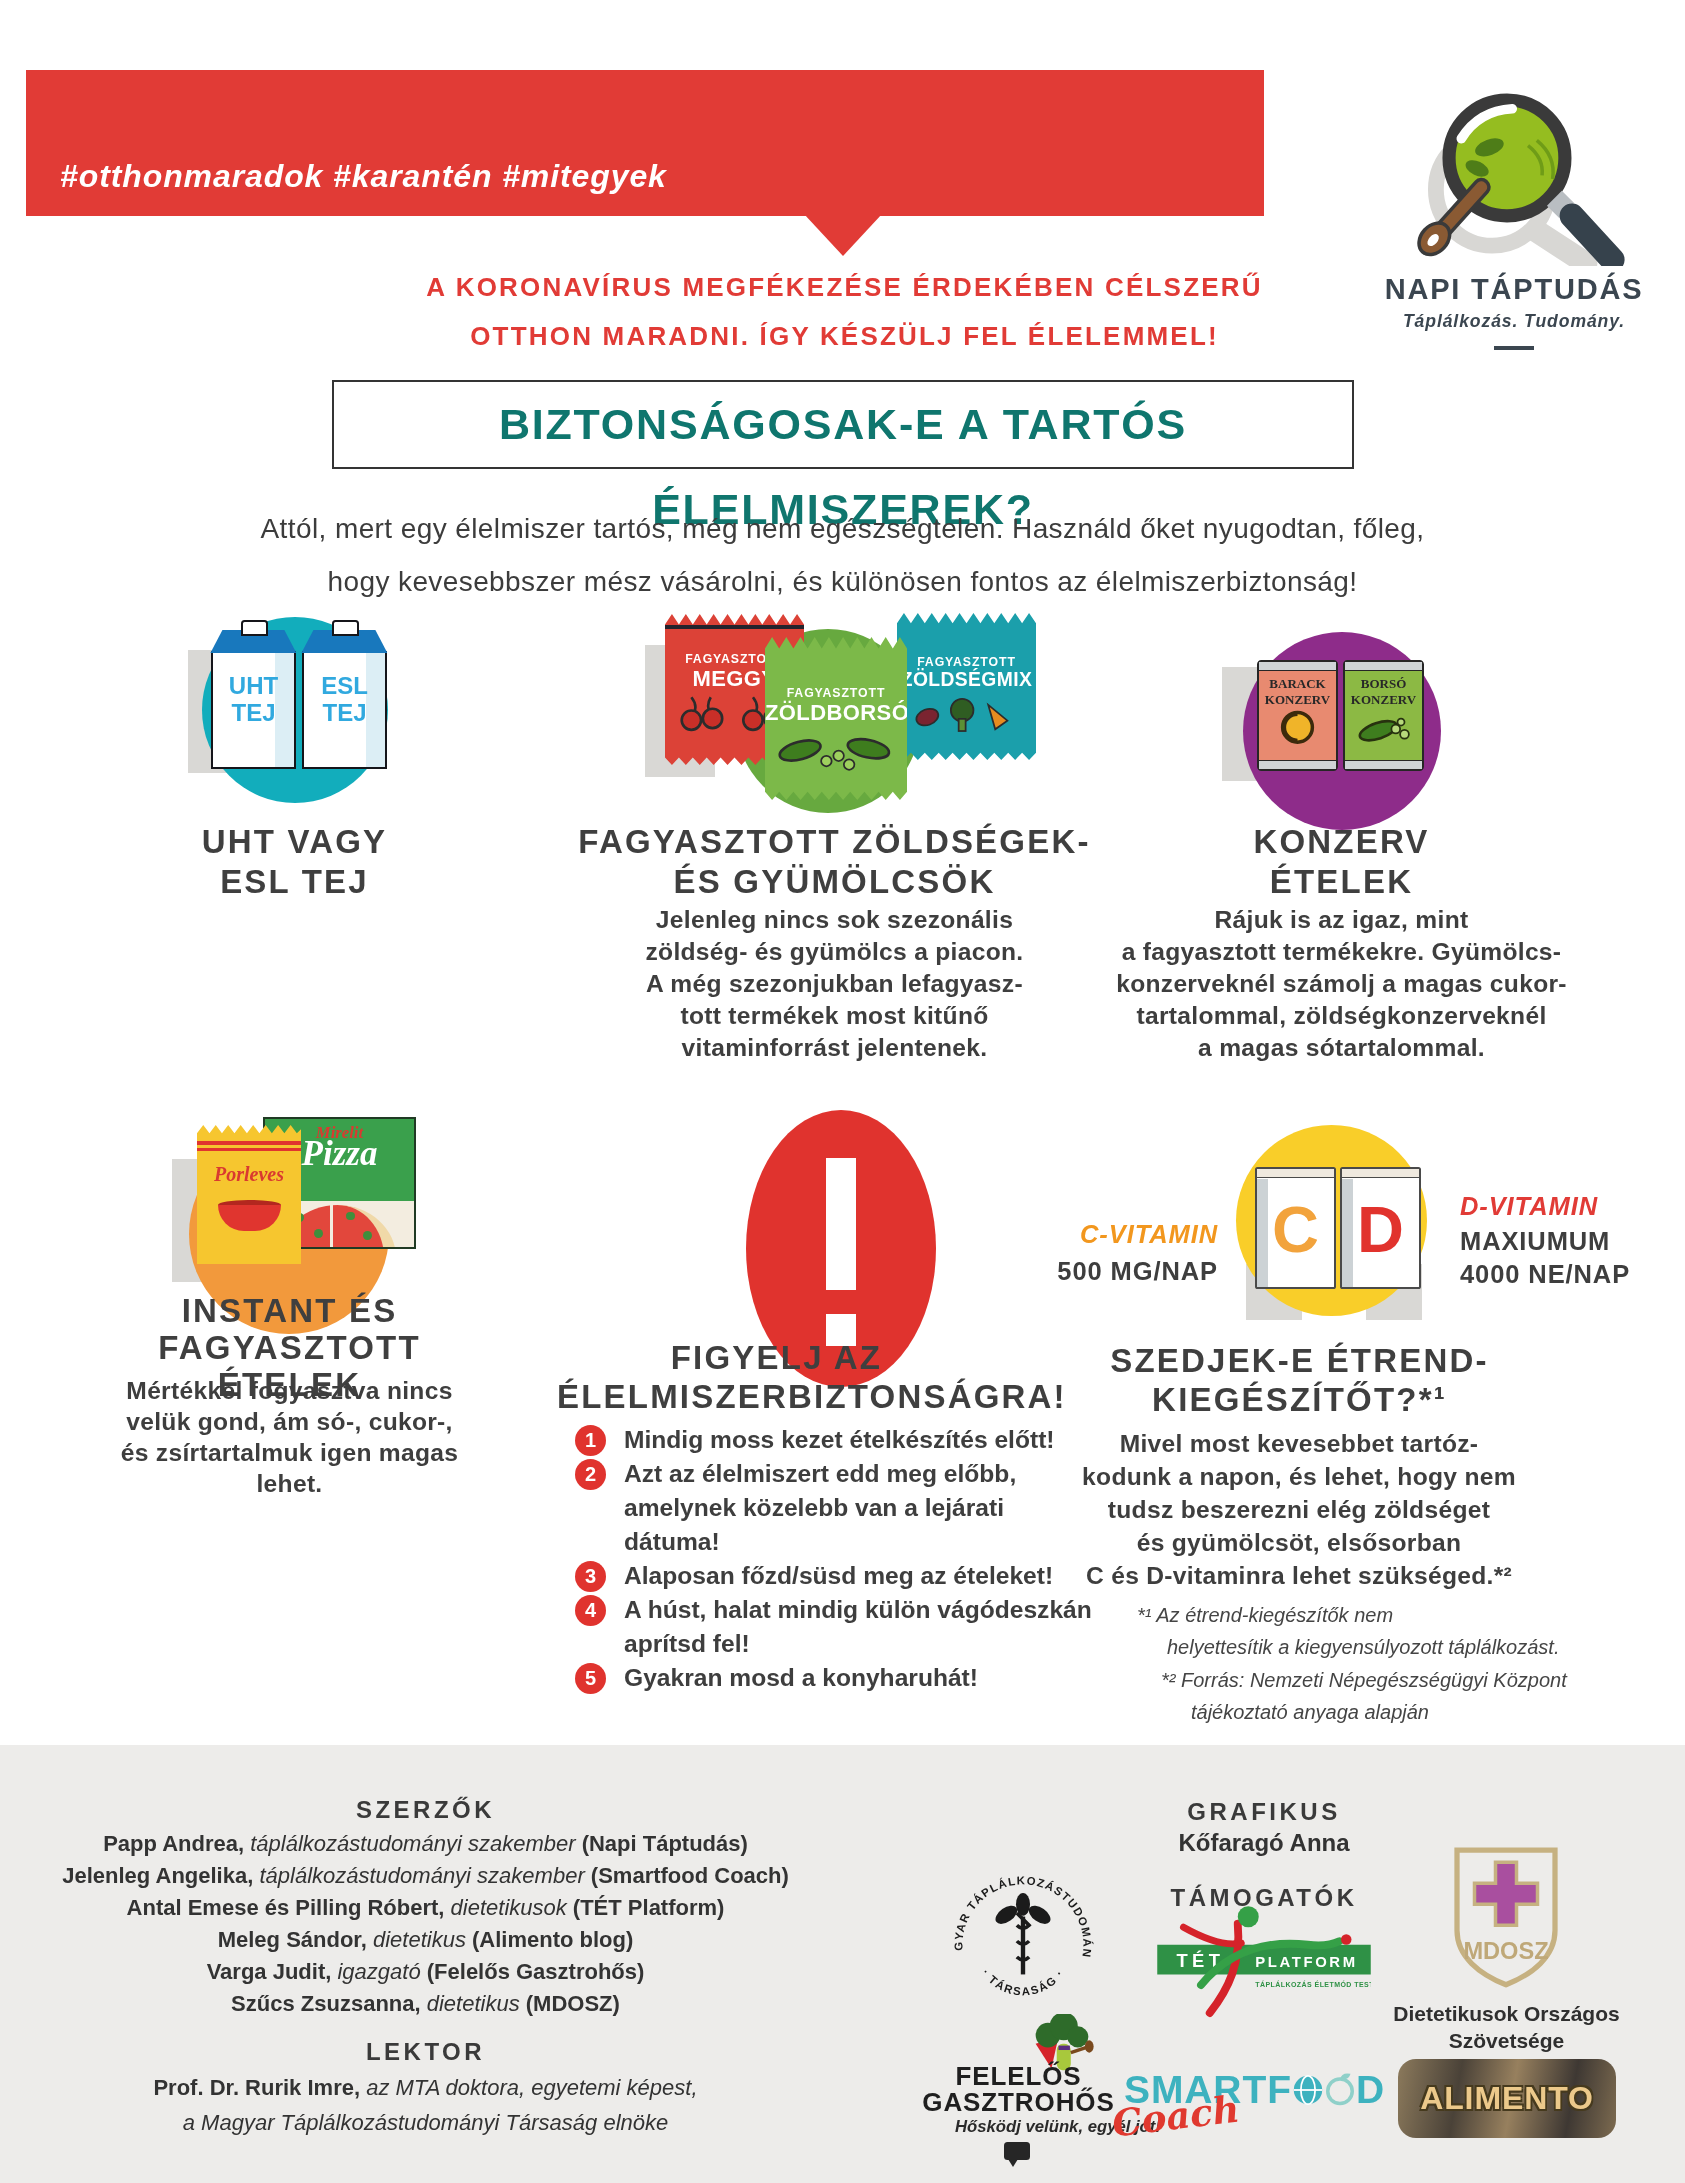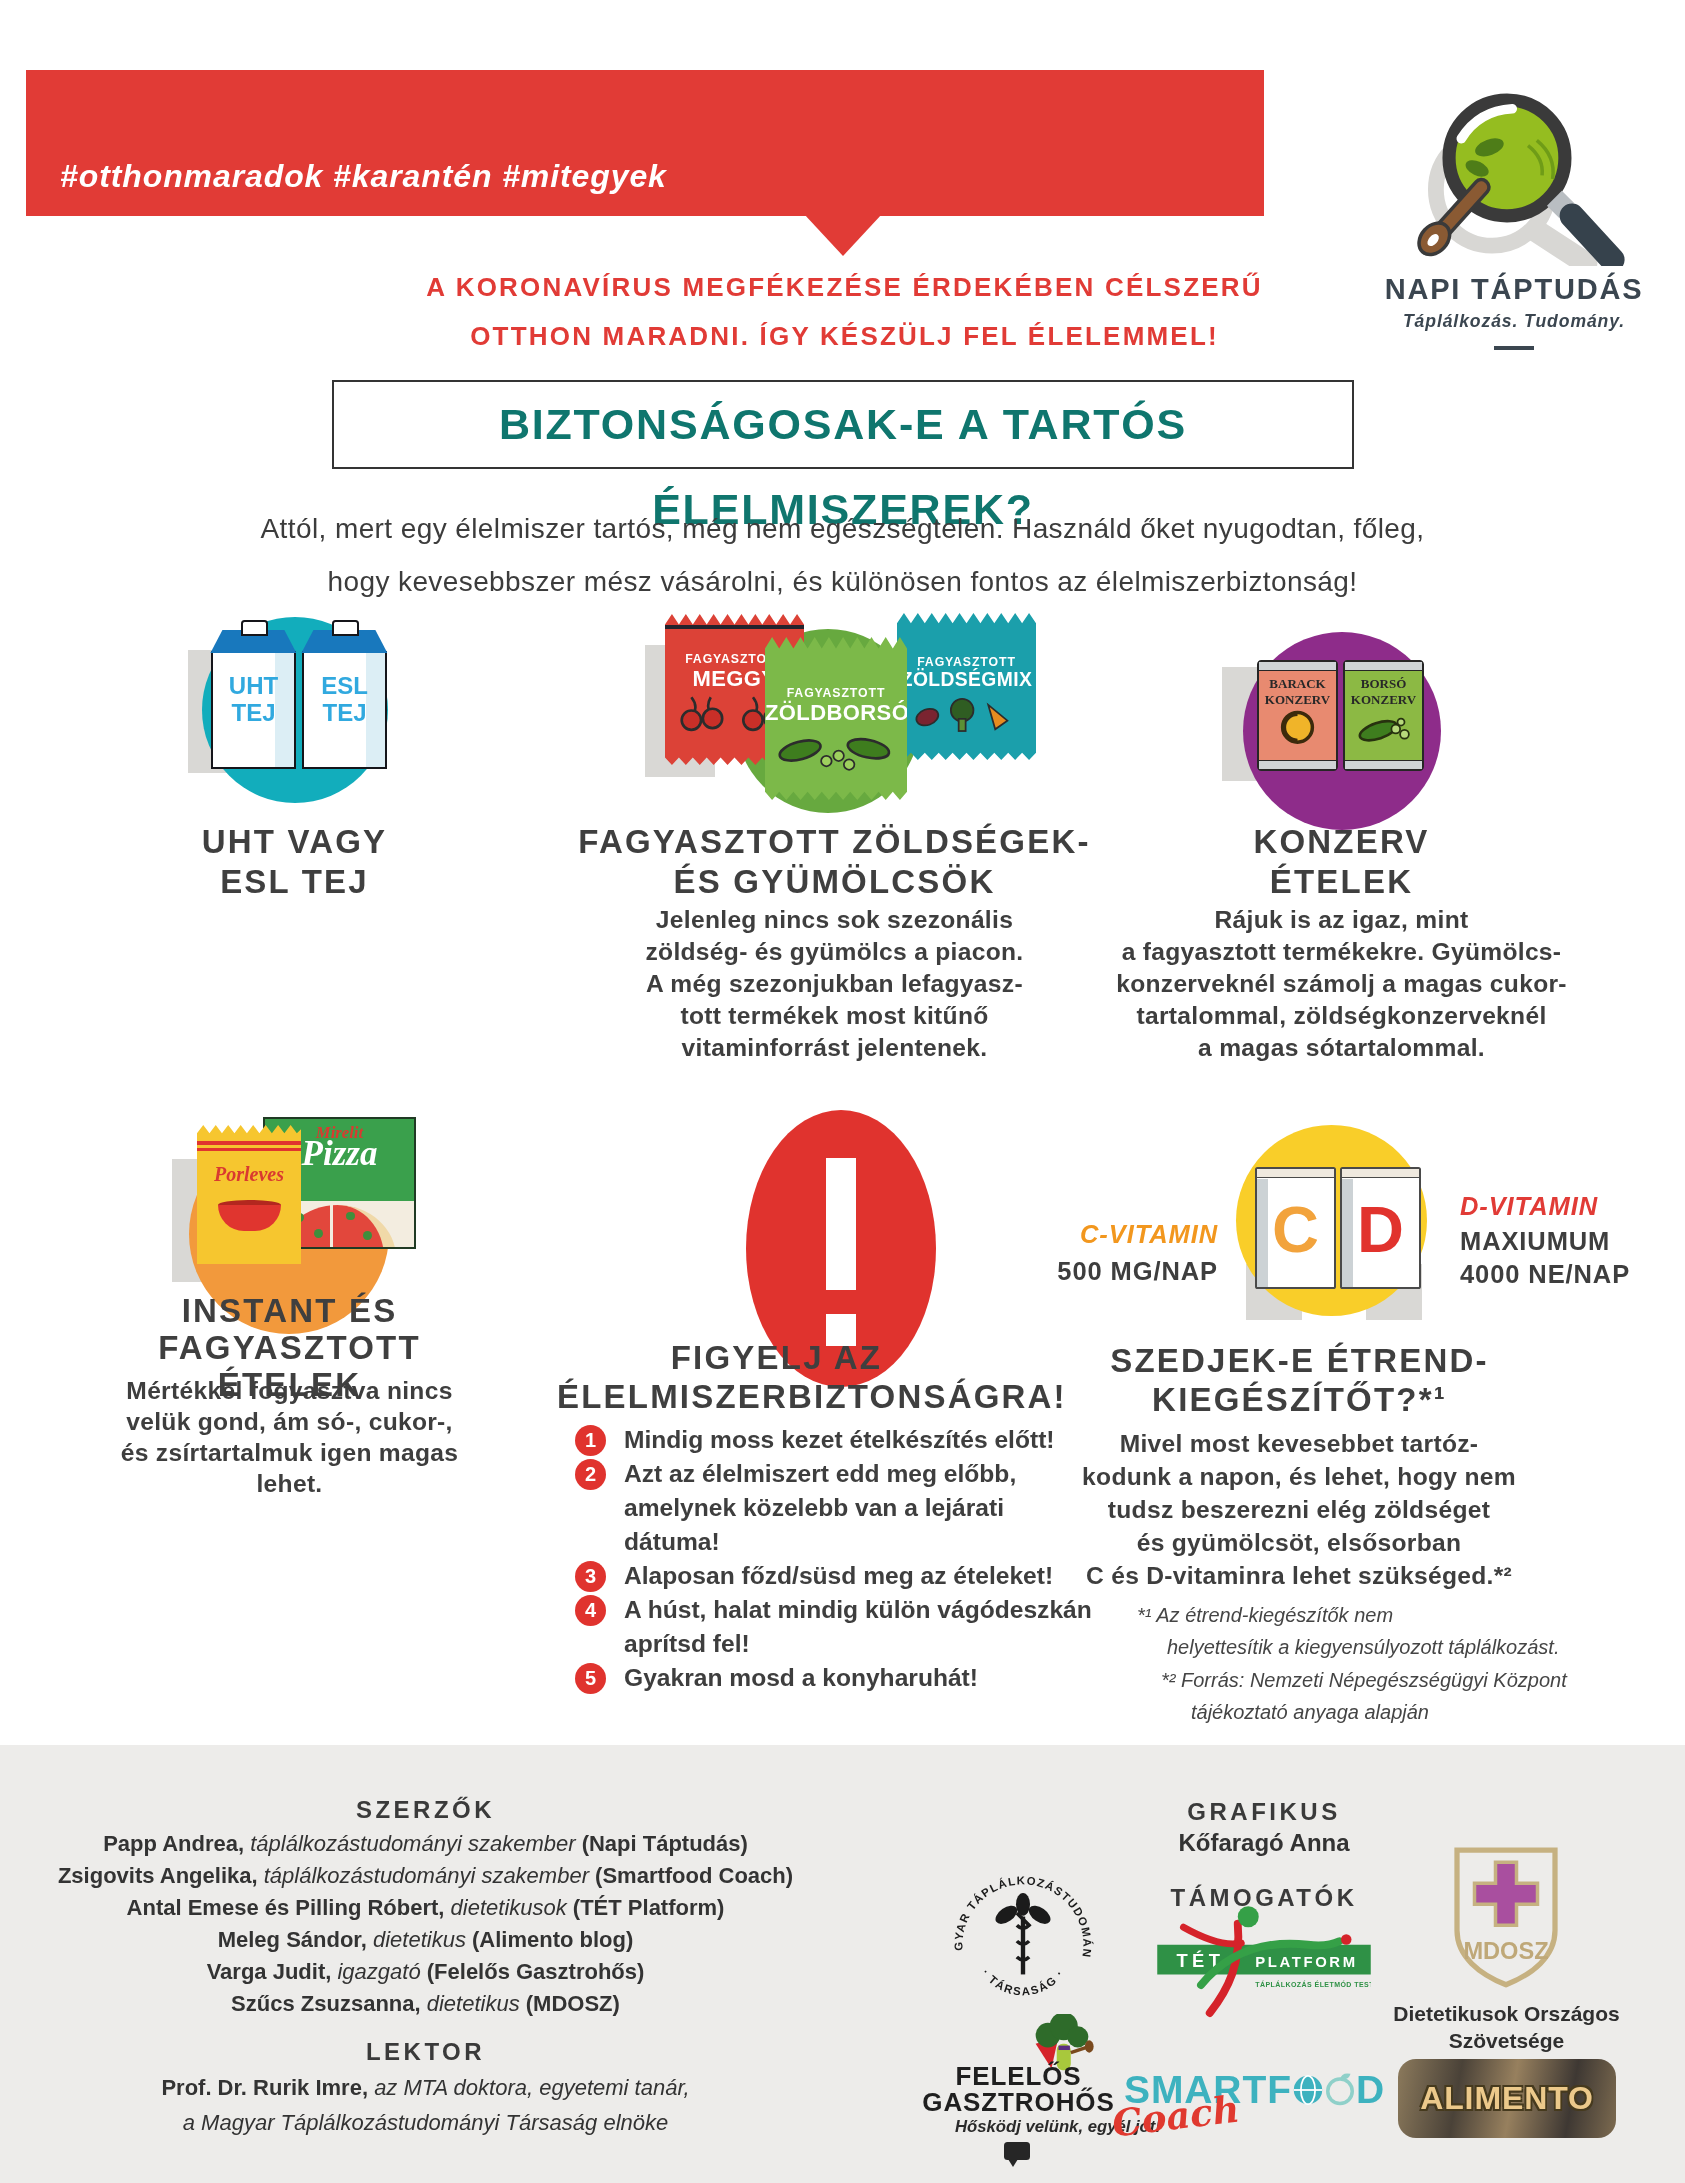--- a/index.html
+++ b/index.html
@@ -304,29 +304,29 @@
   <div class="abs footnote" style="left:1137px;top:1599px;width:439px;">*¹ Az étrend-kiegészítők nem
 helyettesítik a kiegyensúlyozott táplálkozást.</div>
   <div class="abs footnote" style="left:1137px;top:1664px;width:439px;margin-left:24px;">*² Forrás: Nemzeti Népegészségügyi Központ
 tájékoztató anyaga alapján</div>
 
   <div class="abs footer-bg" style="left:0;top:1745px;width:1685px;height:439px;"></div>
 
   <div class="abs f-head ctr" style="left:48px;top:1796px;width:755px;">SZERZŐK</div>
   <div class="abs ctr" style="left:26px;top:1828px;width:799px;">
     <div class="author"><span class="nm">Papp Andrea,</span><span class="rl"> táplálkozástudományi szakember </span><span class="og">(Napi Táptudás)</span></div>
-    <div class="author"><span class="nm">Zsigovits Angelika,</span><span class="rl"> táplálkozástudományi szakember </span><span class="og">(Smartfood Coach)</span></div>
+    <div class="author"><span class="nm">Jelenleg Angelika,</span><span class="rl"> táplálkozástudományi szakember </span><span class="og">(Smartfood Coach)</span></div>
     <div class="author"><span class="nm">Antal Emese és Pilling Róbert,</span><span class="rl"> dietetikusok </span><span class="og">(TÉT Platform)</span></div>
     <div class="author"><span class="nm">Meleg Sándor,</span><span class="rl"> dietetikus </span><span class="og">(Alimento blog)</span></div>
     <div class="author"><span class="nm">Varga Judit,</span><span class="rl"> igazgató </span><span class="og">(Felelős Gasztrohős)</span></div>
     <div class="author"><span class="nm">Szűcs Zsuzsanna,</span><span class="rl"> dietetikus </span><span class="og">(MDOSZ)</span></div>
   </div>
   <div class="abs f-head ctr" style="left:48px;top:2038px;width:755px;">LEKTOR</div>
   <div class="abs ctr" style="left:26px;top:2070px;width:799px;">
-    <div class="lektor-line"><span class="nm">Prof. Dr. Rurik Imre,</span><span class="rl"> az MTA doktora, egyetemi tanár,</span></div>
+    <div class="lektor-line"><span class="nm">Prof. Dr. Rurik Imre,</span><span class="rl"> az MTA doktora, egyetemi képest,</span></div>
     <div class="lektor-line rl" style="font-style:italic;">a Magyar Táplálkozástudományi Társaság elnöke</div>
   </div>
 
   <svg class="abs" style="left:952px;top:1871px;" width="142" height="142" viewBox="0 0 162 162">
     <defs>
       <path id="arcTop" d="M 13,96 A 69,69 0 1 1 149,96"></path>
       <path id="arcBot" d="M 28,104 A 56,56 0 0 0 134,104"></path>
     </defs>
     <text font-size="13" font-weight="700" fill="#1b1b1b" letter-spacing="1.5">
       <textPath href="#arcTop" startOffset="50%" text-anchor="middle">MAGYAR TÁPLÁLKOZÁSTUDOMÁNYI</textPath>

